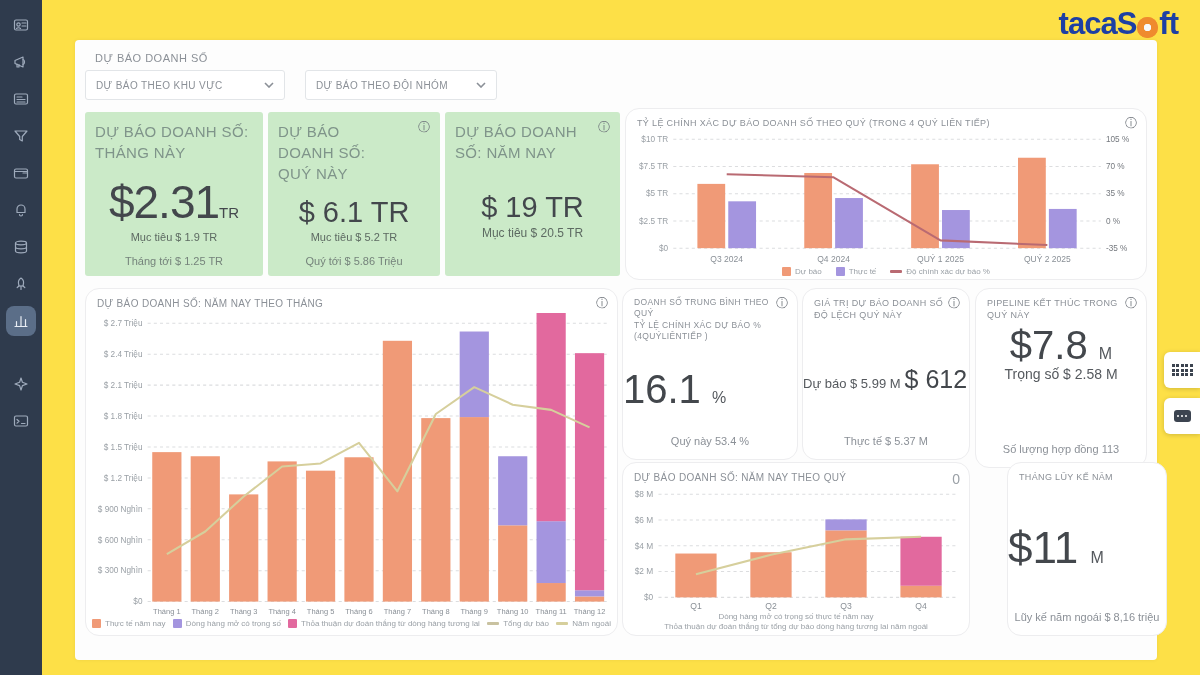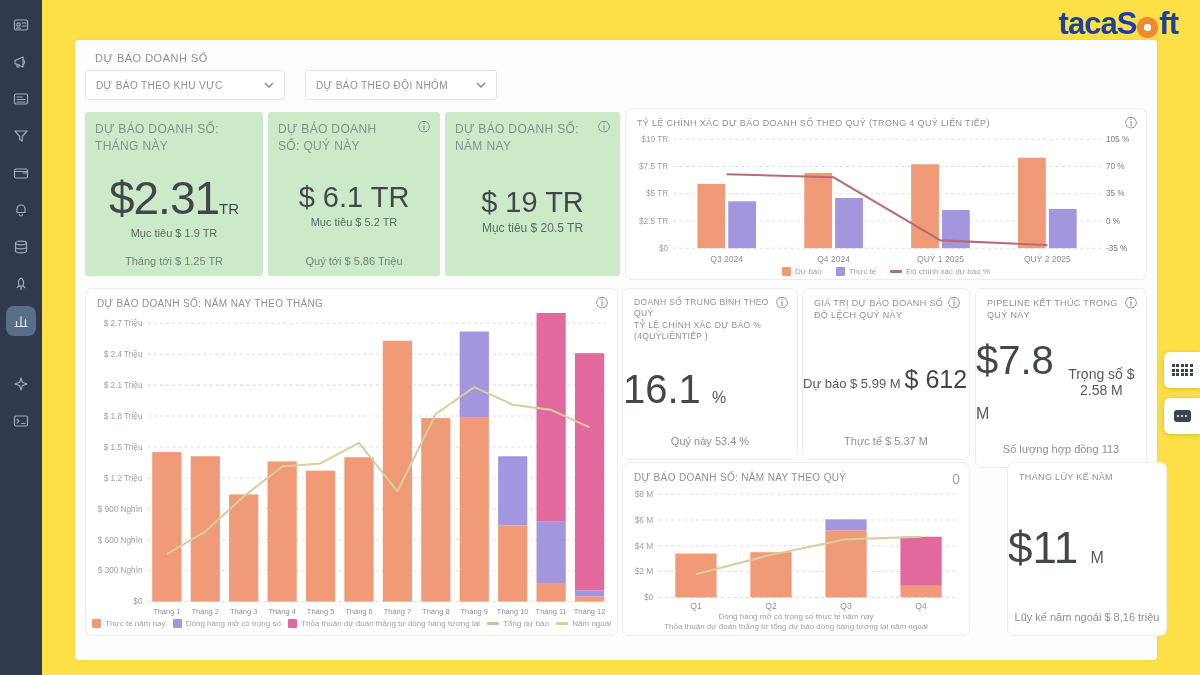--- a/index.html
+++ b/index.html
@@ -29,31 +29,31 @@
 
   .page-title { position:absolute; left:20px; top:12px; font-size:11px; color:#8b9097; letter-spacing:.5px; }
 
   .dropdown { position:absolute; top:30px; height:30px; background:#fff; border:1px solid #e2e5e8;
               border-radius:3px; display:flex; align-items:center; justify-content:space-between;
               padding:0 10px; font-size:10px; color:#8b9097; letter-spacing:.4px; cursor:pointer; }
   .dd-region { left:10px; width:200px; }
   .dd-team { left:230px; width:192px; }
   .dropdown svg { width:10px; height:6px; stroke:#8b9097; fill:none; stroke-width:1.6; }
 
-  .panel { position:absolute; background:#fff; border:1px solid #ededef; border-radius:7px; }
+  .panel { position:absolute; background:#fff; border:1px solid #ededef; border-radius:14px; }
   .panel-head { display:flex; justify-content:space-between; align-items:flex-start; padding:8px 9px 2px 11px; }
   .panel-title { font-size:9px; color:#8b9097; letter-spacing:.35px; line-height:1.35; }
   .info-icon { font-size:12px; color:#6f747b; line-height:1; cursor:pointer; }
   .zero-badge { font-size:14px; color:#9aa0a6; }
 
   
   .gcard { position:absolute; background:#cbeac8; border-radius:3px; padding:9px 10px;
            display:flex; flex-direction:column; top:72px; height:164px; }
   .gcard .g-head { display:flex; justify-content:space-between; align-items:flex-start; }
-  .gcard .g-title { font-size:12px; color:#7f948a; letter-spacing:.35px; line-height:1.4; }
+  .gcard .g-title { font-size:15px; color:#7f948a; letter-spacing:.35px; line-height:1.4; }
   .gcard .g-mid { flex:1; display:flex; flex-direction:column; align-items:center; justify-content:center; }
   .gcard .g-value-big { font-size:46px; color:#43474c; letter-spacing:-1px; }
   .gcard .g-value-big .u { font-size:15px; letter-spacing:0; }
   .gcard .g-value-med { font-size:29px; color:#43474c; }
   .gcard .g-target { font-size:11px; color:#5d6a62; margin-top:2px; }
   .gcard .g-footer { text-align:center; font-size:11px; color:#75837b; }
 
   
   .kpi { display:flex; flex-direction:column; }
   .kpi .k-mid { flex:1; display:flex; align-items:center; justify-content:flex-start; }
@@ -387,21 +387,21 @@
     </div>
 
     <div class="panel kpi" style="left:900px;top:248px;width:172px;height:180px;">
       <div class="panel-head">
         <div class="panel-title">
           <div>PIPELINE KẾT THÚC TRONG</div>
           <div>QUÝ NÀY</div>
         </div>
         <span class="info-icon">ⓘ</span>
       </div>
-      <div class="k-mid" style="flex-direction:row;">
+      <div class="k-mid" style="flex-direction:column;">
         <div class="k-big"><span>$7.8</span> <span class="u">M</span></div>
         <div class="k-sub">Trọng số $ 2.58 M</div>
       </div>
       <div class="k-footer">Số lượng hợp đồng 113</div>
     </div>
 
     <div class="panel" style="left:547px;top:422px;width:348px;height:174px;">
       <div class="panel-head">
         <div class="panel-title" style="font-size:10px;">DỰ BÁO DOANH SỐ: NĂM NAY THEO QUÝ</div>
         <span class="zero-badge">0</span>

